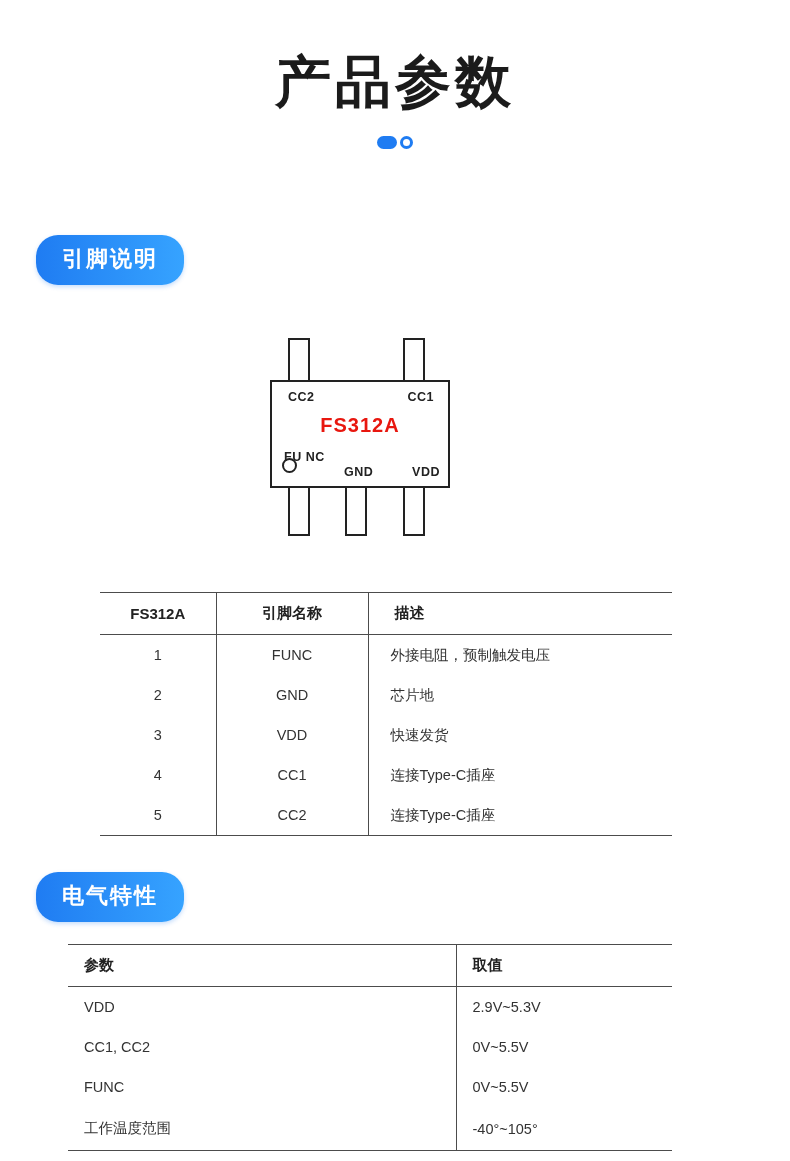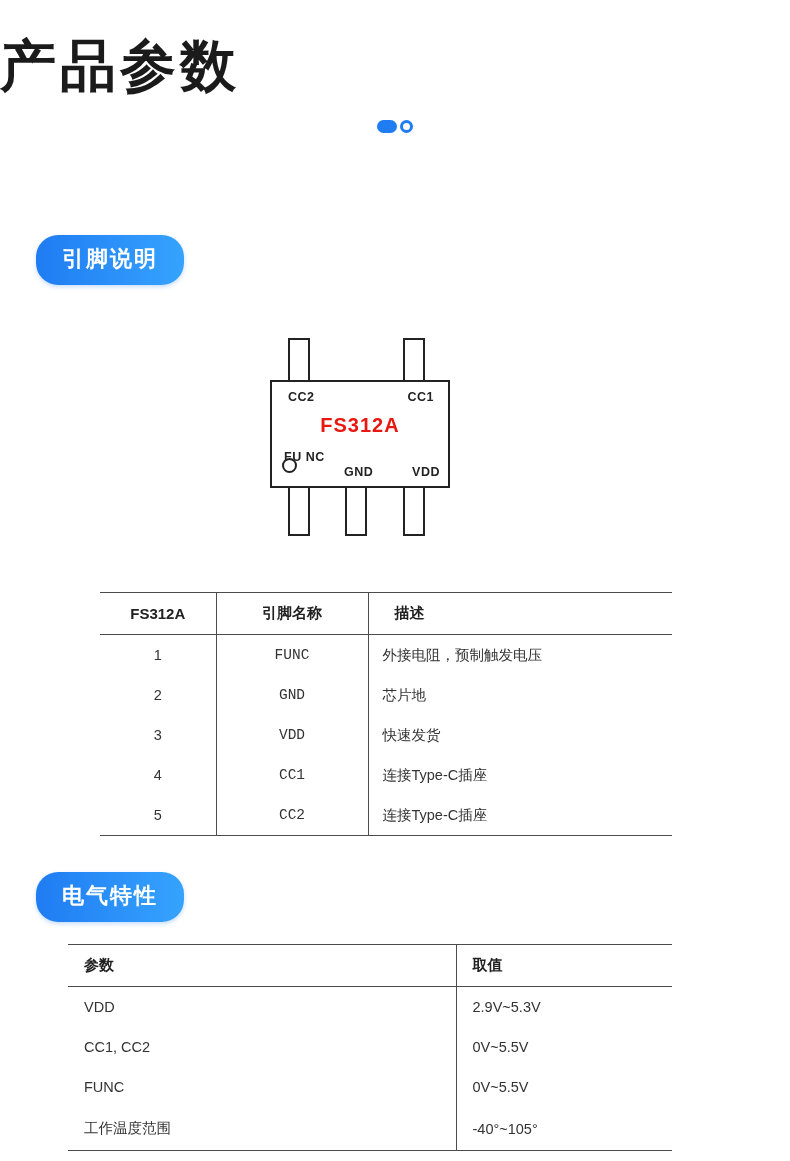--- a/index.html
+++ b/index.html
@@ -8,21 +8,21 @@
     width: 790px;
     height: 1161px;
     background: #ffffff;
     font-family: "Liberation Sans", sans-serif;
     color: #333333;
     position: relative;
     overflow: hidden;
   }
 
   
-  .hero { padding-top: 34px; }
+  .hero { padding-top: 50px; text-align: center; }
   .hero-title {
     font-size: 56px;
     font-weight: bold;
     color: #1b1b1b;
     letter-spacing: 4px;
     line-height: 1.15;
     margin: 0;
   }
   .hero-sub {
     font-size: 21px;
@@ -129,23 +129,23 @@
   .table tbody td {
     padding: 10.5px 14px;
     text-align: center;
     border-bottom: none;
   }
   .table tbody tr:last-child td {
     border-bottom: 1.5px solid #4c4c4c;
   }
   
   .table-pins th:nth-child(1), .table-pins td:nth-child(1) { width: 116px; border-right: 1.5px solid #4c4c4c; }
-  .table-pins th:nth-child(2), .table-pins td:nth-child(2) { width: 152px; border-right: 1.5px solid #4c4c4c; font-family: Liberation Mono, monospace; }
+  .table-pins th:nth-child(2), .table-pins td:nth-child(2) { width: 152px; border-right: 1.5px solid #4c4c4c; }
   .table-pins th:nth-child(3), .table-pins td:nth-child(3) { text-align: left; }
-  .table-pins td:nth-child(3) { padding-left: 14px; }
+  .table-pins td:nth-child(3) { padding-left: 22px; }
   .table-pins th:nth-child(3) { text-align: left; padding-left: 26px; }
 
   
   .table-elec th:nth-child(1), .table-elec td:nth-child(1) { width: 388px; border-right: 1.5px solid #4c4c4c; text-align: left; padding-left: 16px; }
   .table-elec th:nth-child(2), .table-elec td:nth-child(2) { text-align: left; padding-left: 16px; }
   .table-elec tbody td { padding-top: 12px; padding-bottom: 12px; }
 </style>
 </head>
 <body>
 

